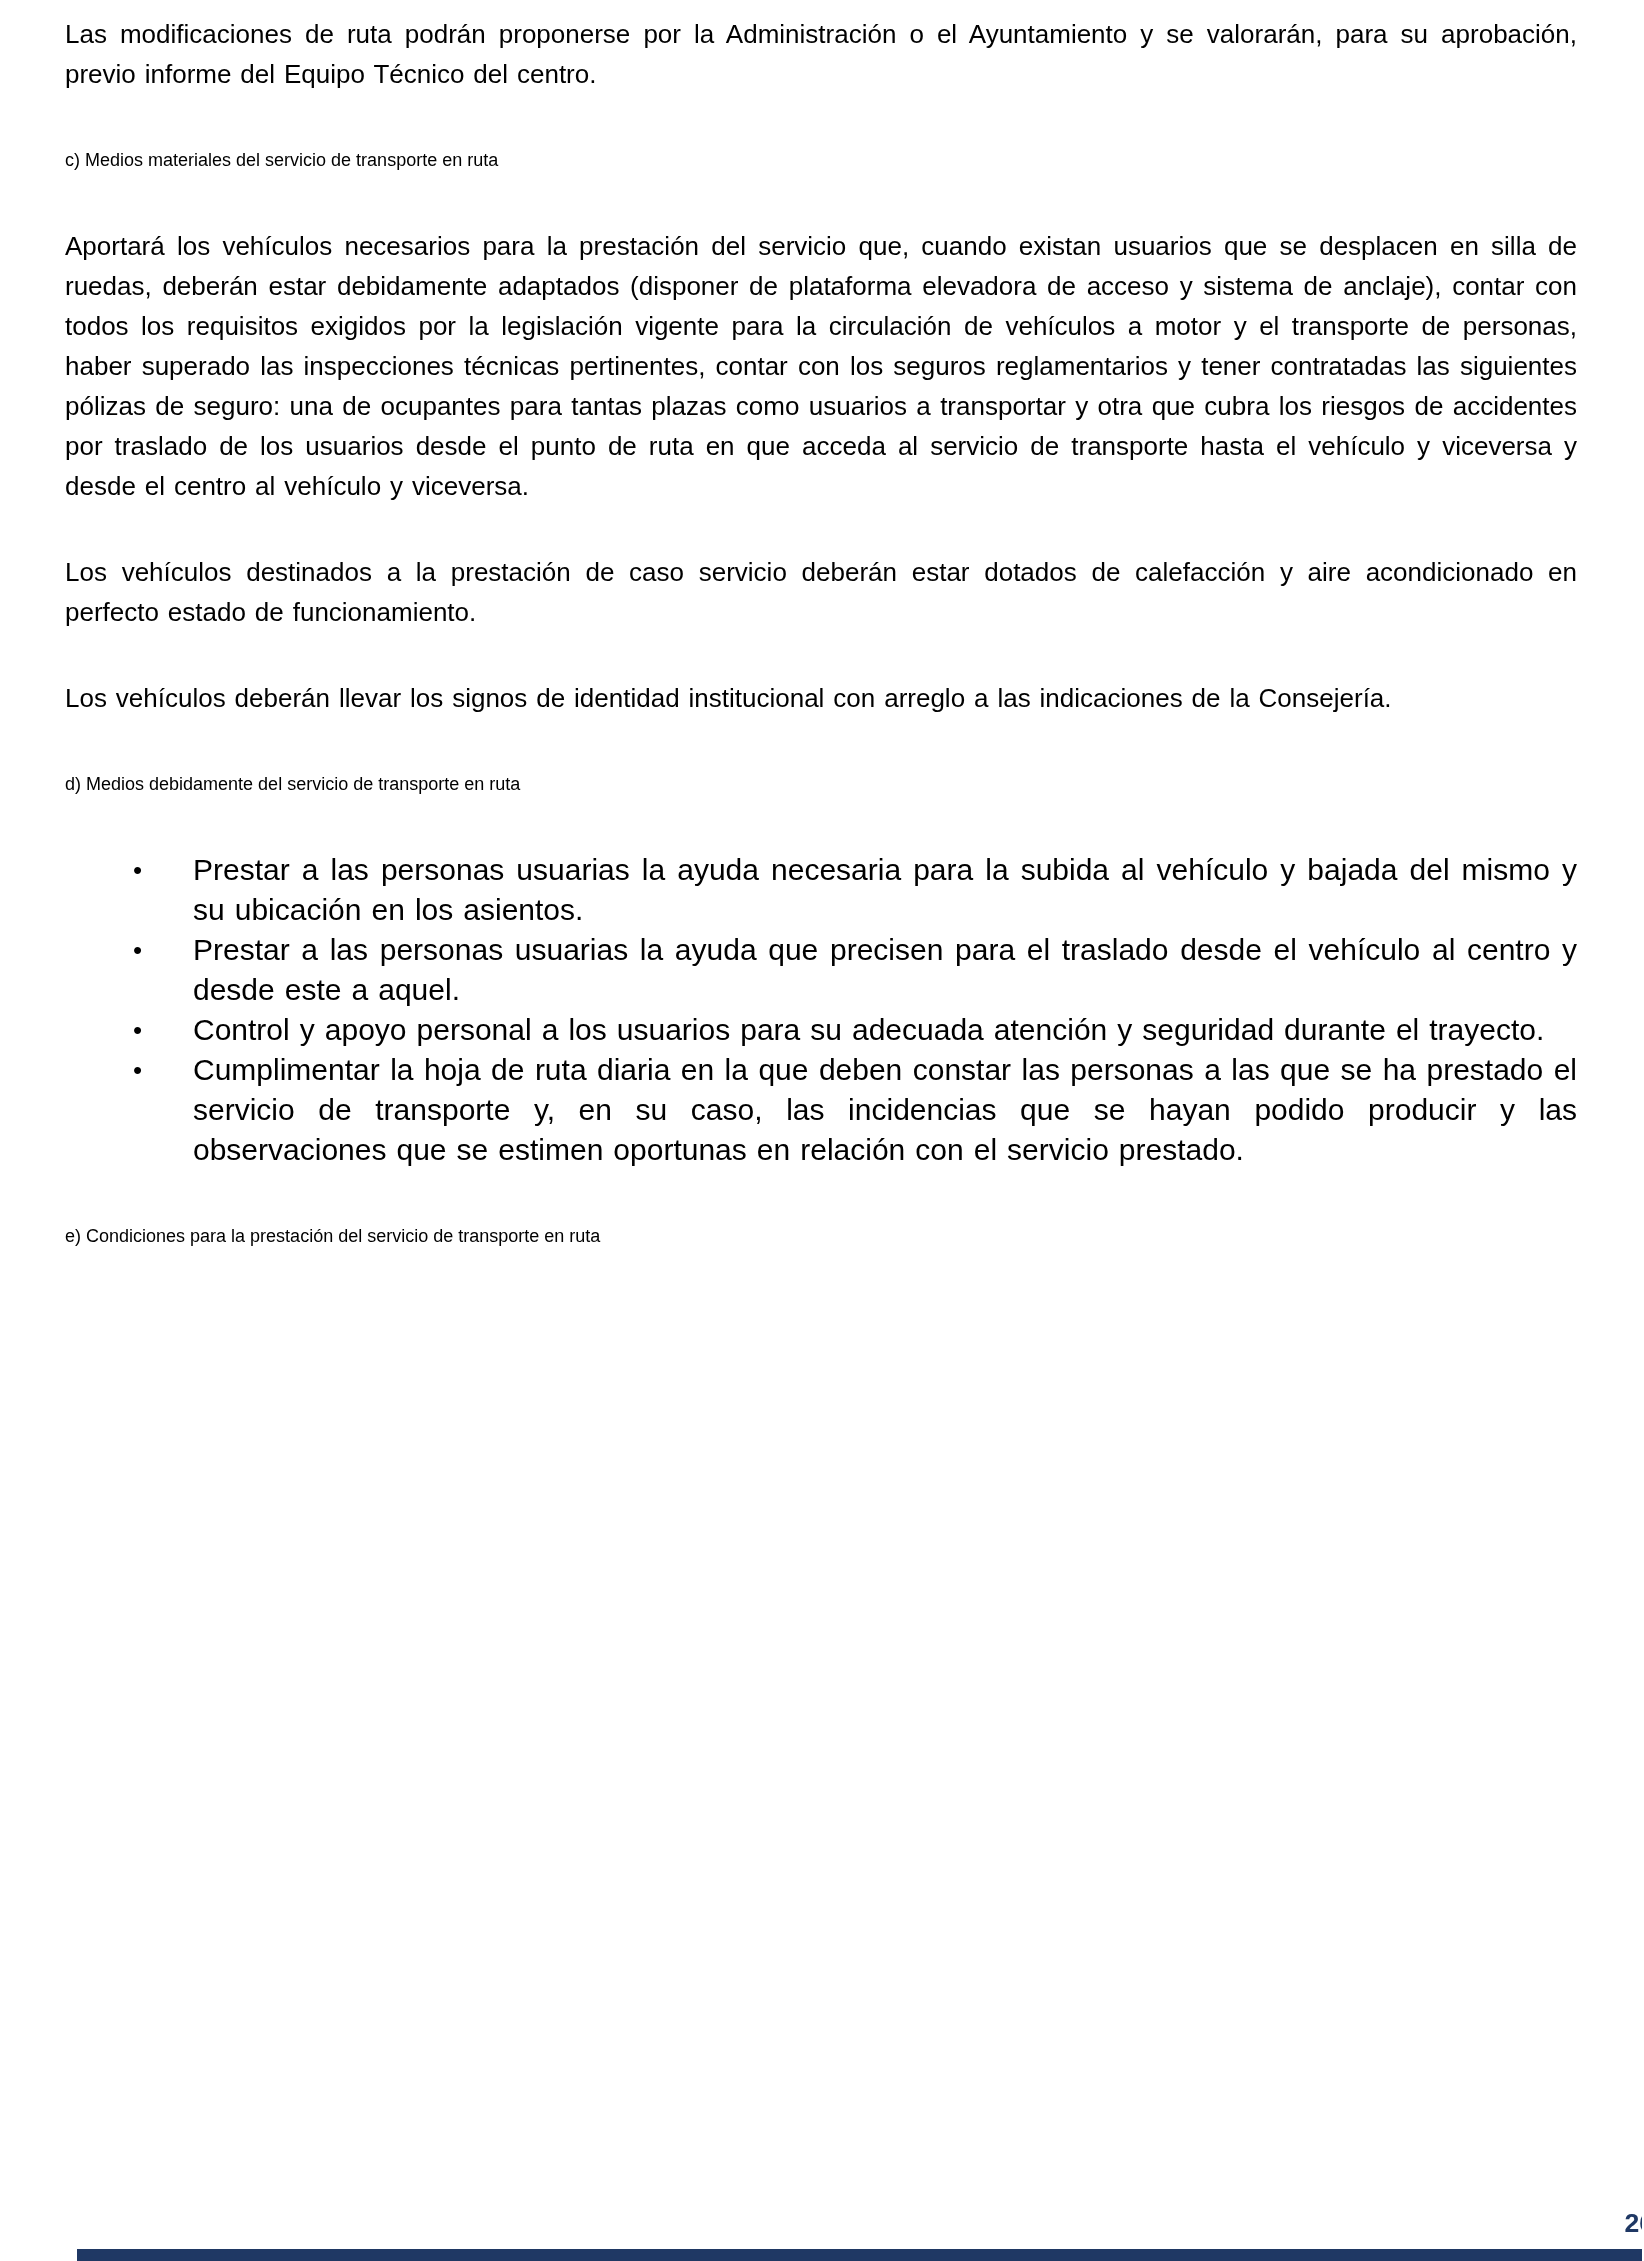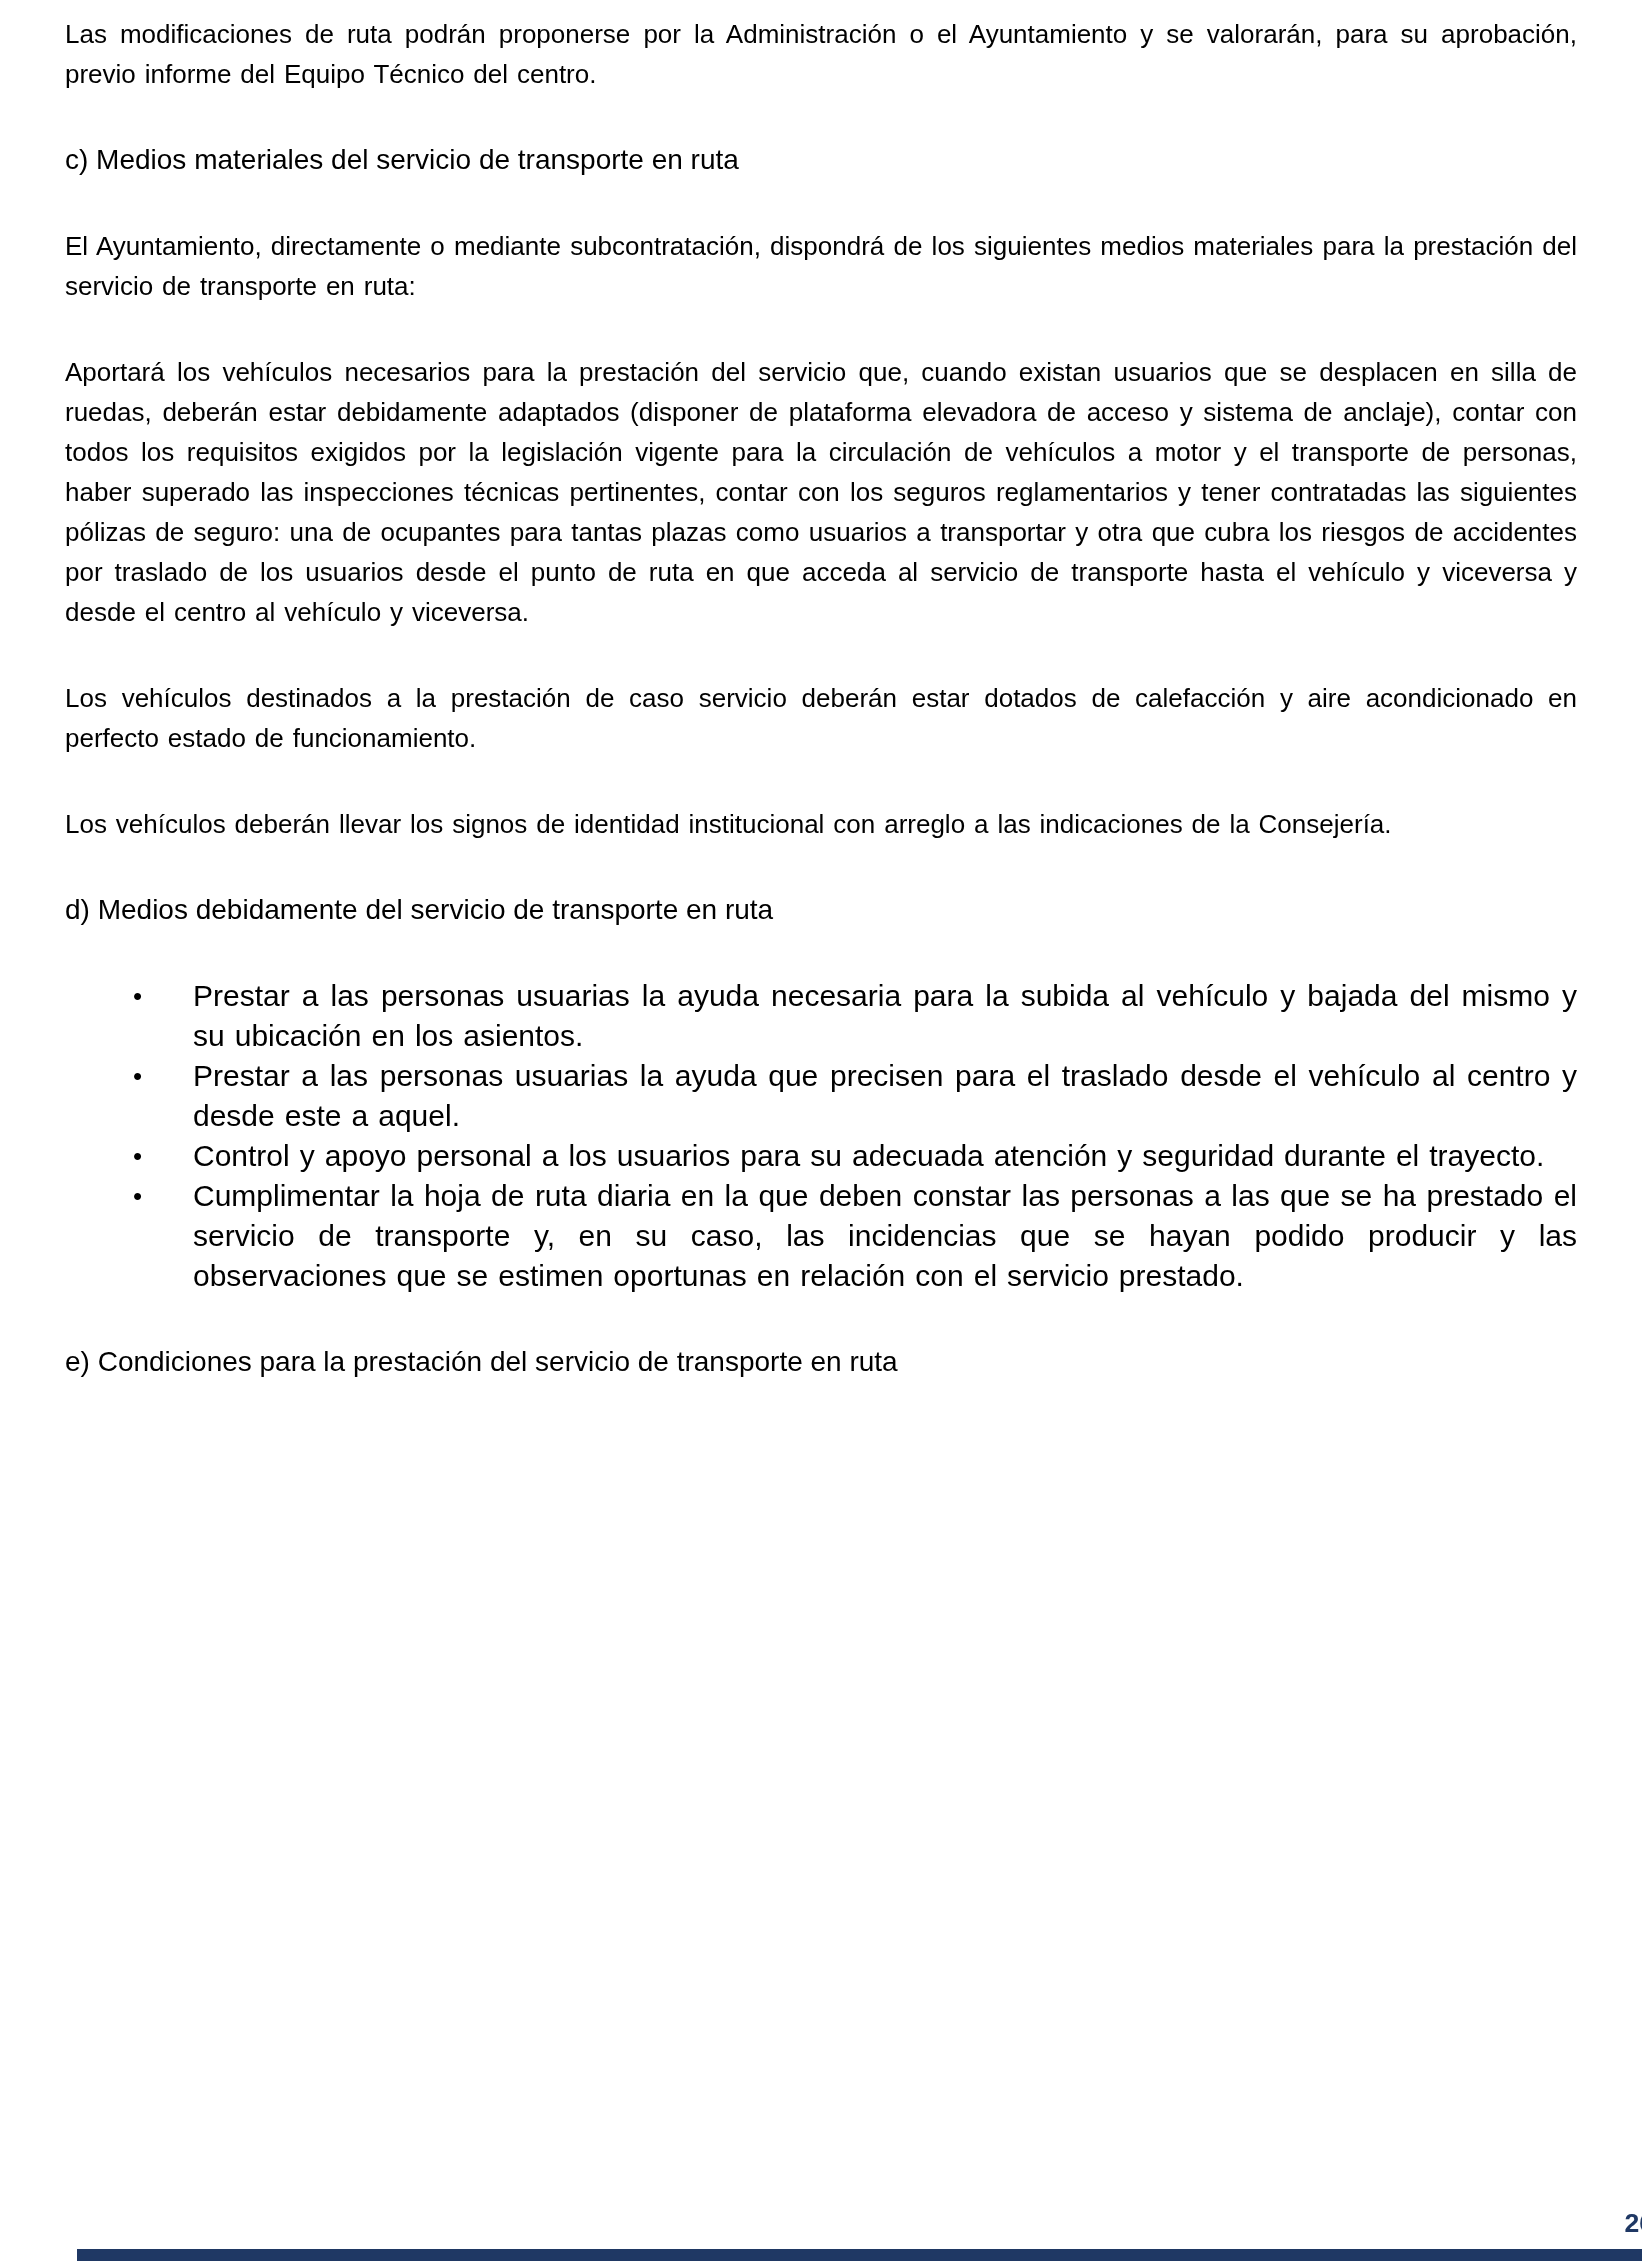--- a/index.html
+++ b/index.html
@@ -20,21 +20,21 @@
     padding: 13.7px 65px 0 65px;
   }
   .para {
     font-size: 26px;
     line-height: 40px;
     text-align: justify;
     word-spacing: 1.7px;
     margin: 0 0 46px 0;
   }
   .heading {
-    font-size: 28px;
+    font-size: 18px;
     line-height: 40px;
     text-align: left;
     margin: 0 0 46px 0;
   }
   ul.func-list {
     list-style: none;
     margin: 0 0 46px 0;
     padding: 0;
   }
   ul.func-list li {
@@ -74,21 +74,20 @@
 </style>
 </head>
 <body>
 
 <div class="page">
 
   <p class="para">Las modificaciones de ruta podrán proponerse por la Administración o el Ayuntamiento y se valorarán, para su aprobación, previo informe del Equipo Técnico del centro.</p>
 
   <p class="heading">c) Medios materiales del servicio de transporte en ruta</p>
 
-  <p class="para">El Ayuntamiento, directamente o mediante subcontratación, dispondrá de los siguientes medios materiales para la prestación del servicio de transporte en ruta:</p>
 
   <p class="para">Aportará los vehículos necesarios para la prestación del servicio que, cuando existan usuarios que se desplacen en silla de ruedas, deberán estar debidamente adaptados (disponer de plataforma elevadora de acceso y sistema de anclaje), contar con todos los requisitos exigidos por la legislación vigente para la circulación de vehículos a motor y el transporte de personas, haber superado las inspecciones técnicas pertinentes, contar con los seguros reglamentarios y tener contratadas las siguientes pólizas de seguro: una de ocupantes para tantas plazas como usuarios a transportar y otra que cubra los riesgos de accidentes por traslado de los usuarios desde el punto de ruta en que acceda al servicio de transporte hasta el vehículo y viceversa y desde el centro al vehículo y viceversa.</p>
 
   <p class="para">Los vehículos destinados a la prestación de caso servicio deberán estar dotados de calefacción y aire acondicionado en perfecto estado de funcionamiento.</p>
 
 
   <p class="para">Los vehículos deberán llevar los signos de identidad institucional con arreglo a las indicaciones de la Consejería.</p>
 
   <p class="heading">d) Medios debidamente del servicio de transporte en ruta</p>
 

